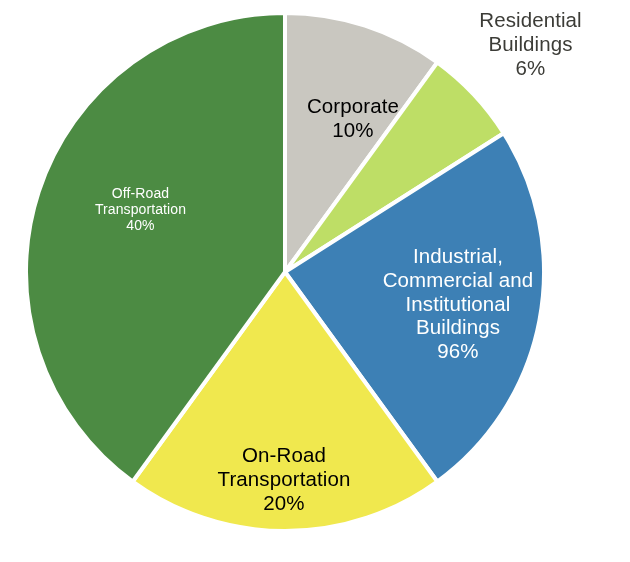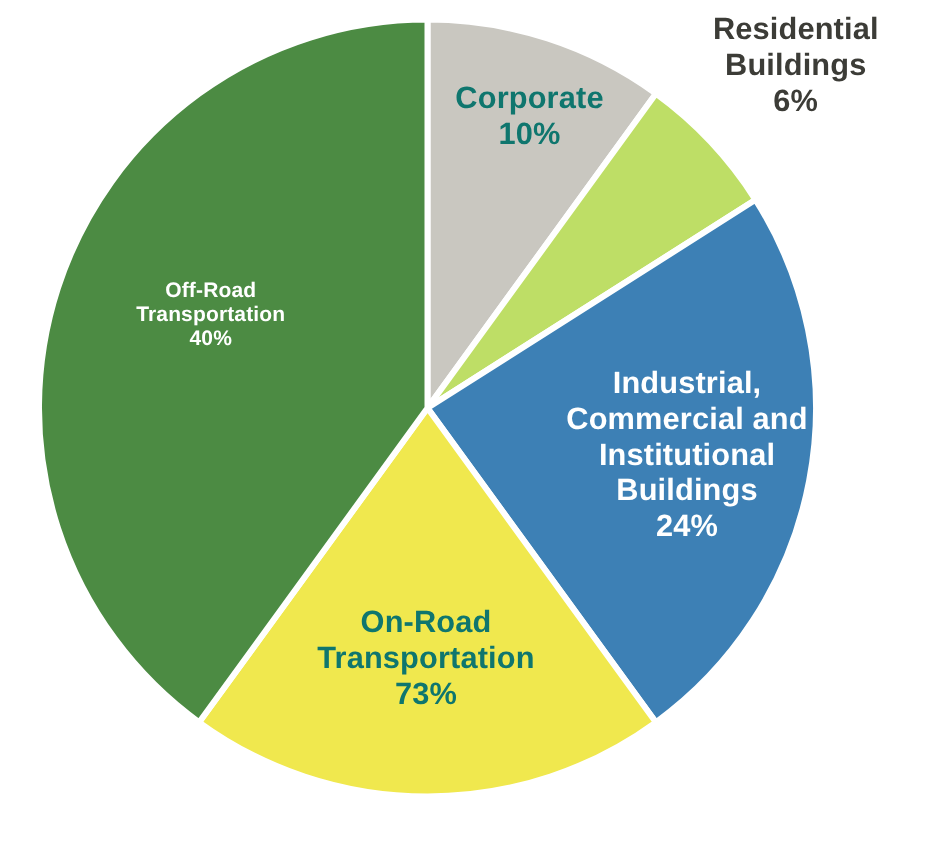--- a/index.html
+++ b/index.html
@@ -25,31 +25,32 @@
     position: absolute;
     left: 0;
     top: 0;
     width: 630px;
     height: 562px;
     display: block;
   }
   .slice-label {
     position: absolute;
     text-align: center;
-    font-weight: bold;
+    font-weight: normal;
     line-height: 1.16;
     letter-spacing: 0.1px;
     white-space: pre-line;
     pointer-events: none;
   }
   .lbl-inside-light {
     color: #ffffff;
   }
   .lbl-dark {
-    color: #0f766e;
+    color: #000000;
+    margin-top: 40px;
   }
   .lbl-outside {
     color: #3c3c37;
   }
 
   
   #label-off-road {
     left: 28px;
     top: 185px;
     width: 225px;
@@ -98,27 +99,27 @@
         <path d="M 285 272 L 132.76 481.54 A 259 259 0 0 1 285.00 13.00 Z" fill="#4c8b43" stroke="#ffffff" stroke-width="4" stroke-linejoin="round"></path>
       </g>
   </svg>
 
   <div class="slice-label lbl-inside-light" id="label-off-road">Off-Road
 Transportation
 40%</div>
 
   <div class="slice-label lbl-dark" id="label-on-road">On-Road
 Transportation
-73%</div>
+20%</div>
 
   <div class="slice-label lbl-inside-light" id="label-industrial">Industrial,
 Commercial and
 Institutional
 Buildings
-24%</div>
+96%</div>
 
   <div class="slice-label lbl-outside" id="label-residential">Residential
 Buildings
 6%</div>
 
   <div class="slice-label lbl-dark" id="label-corporate">Corporate
 10%</div>
 
 </div>
 

